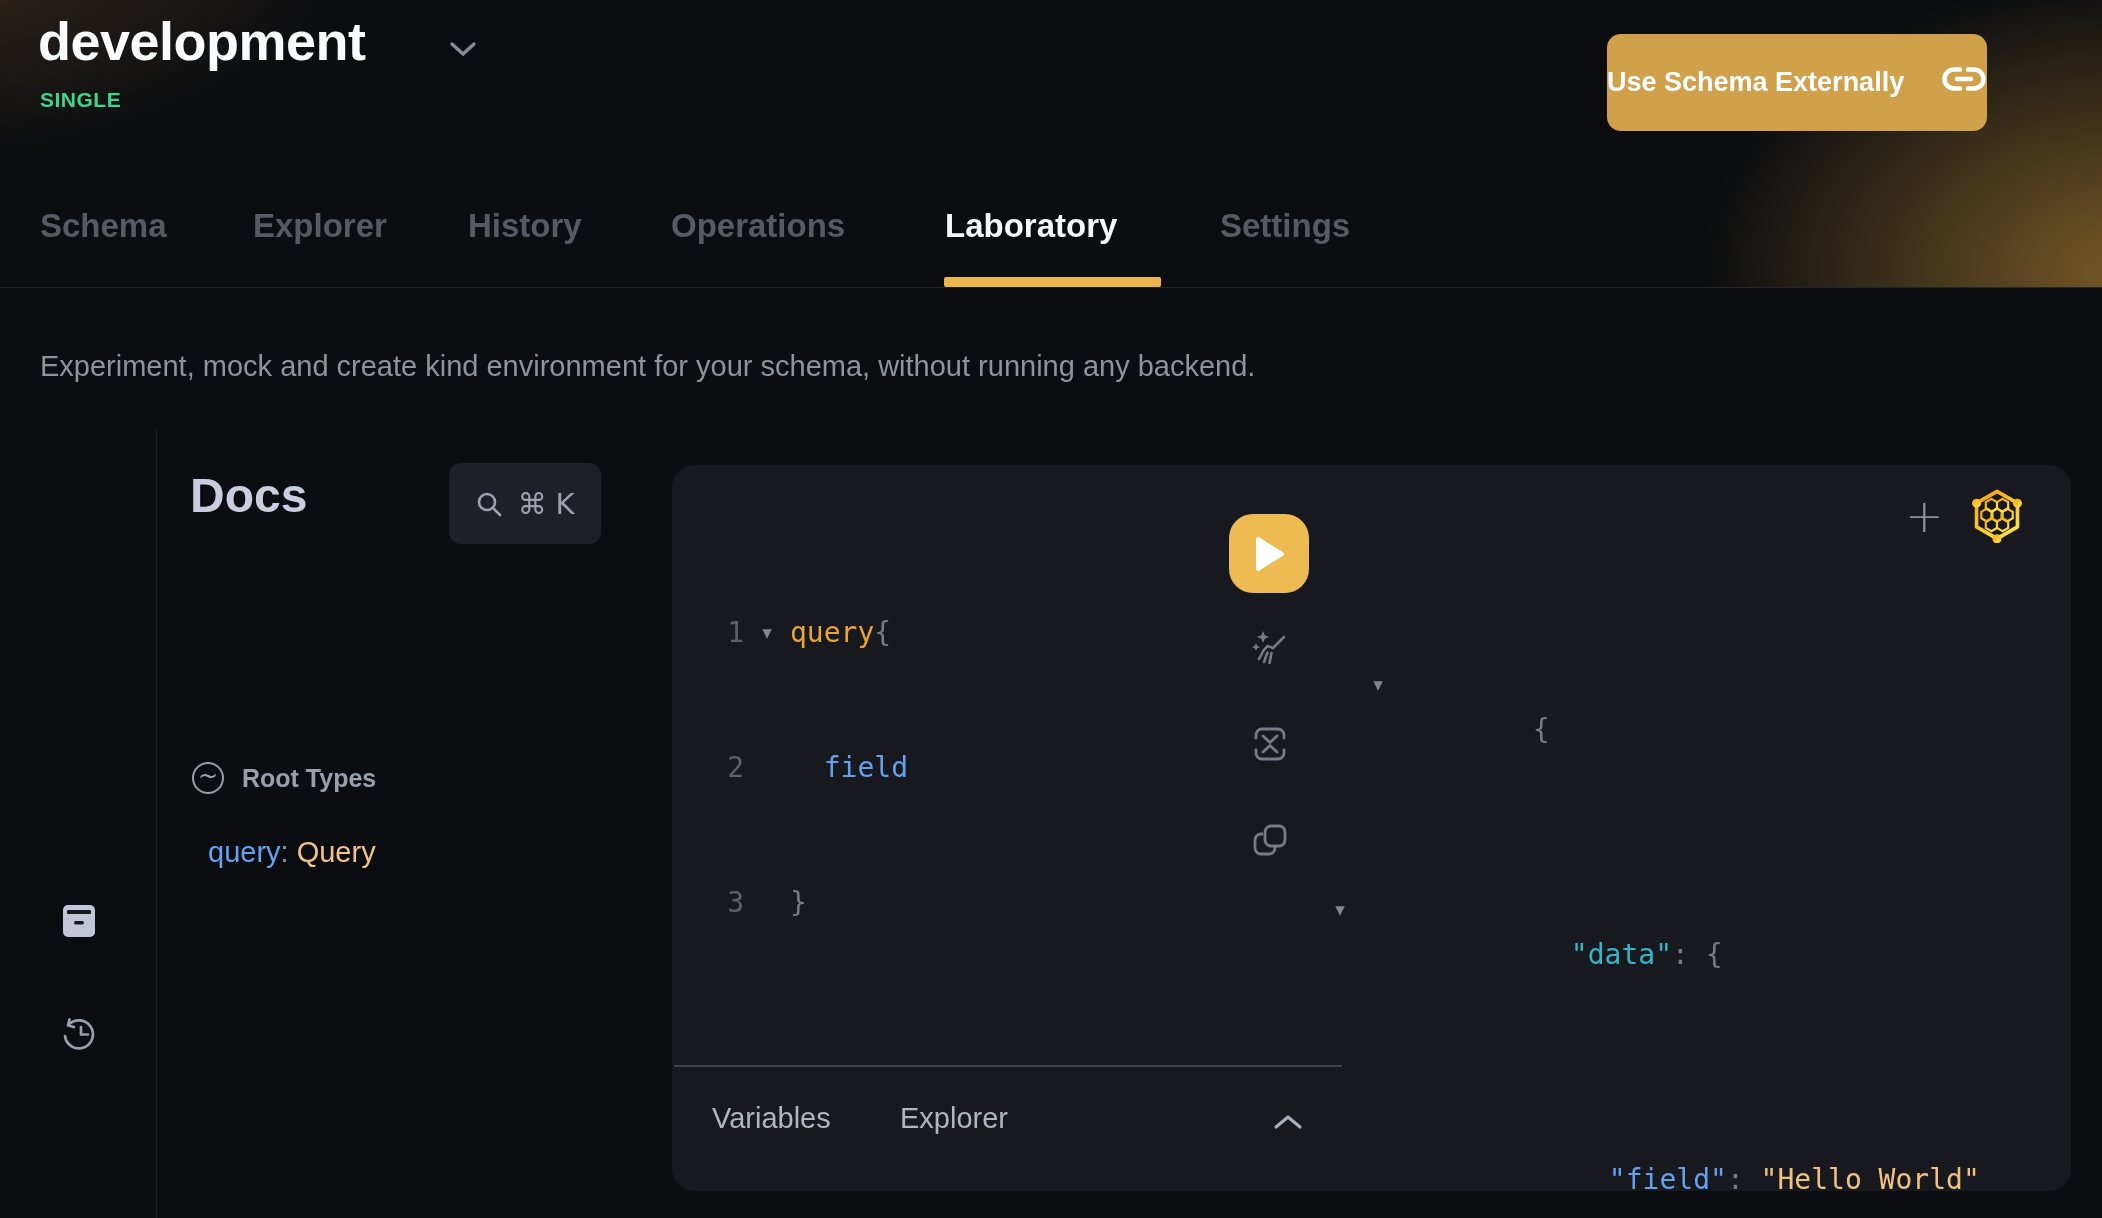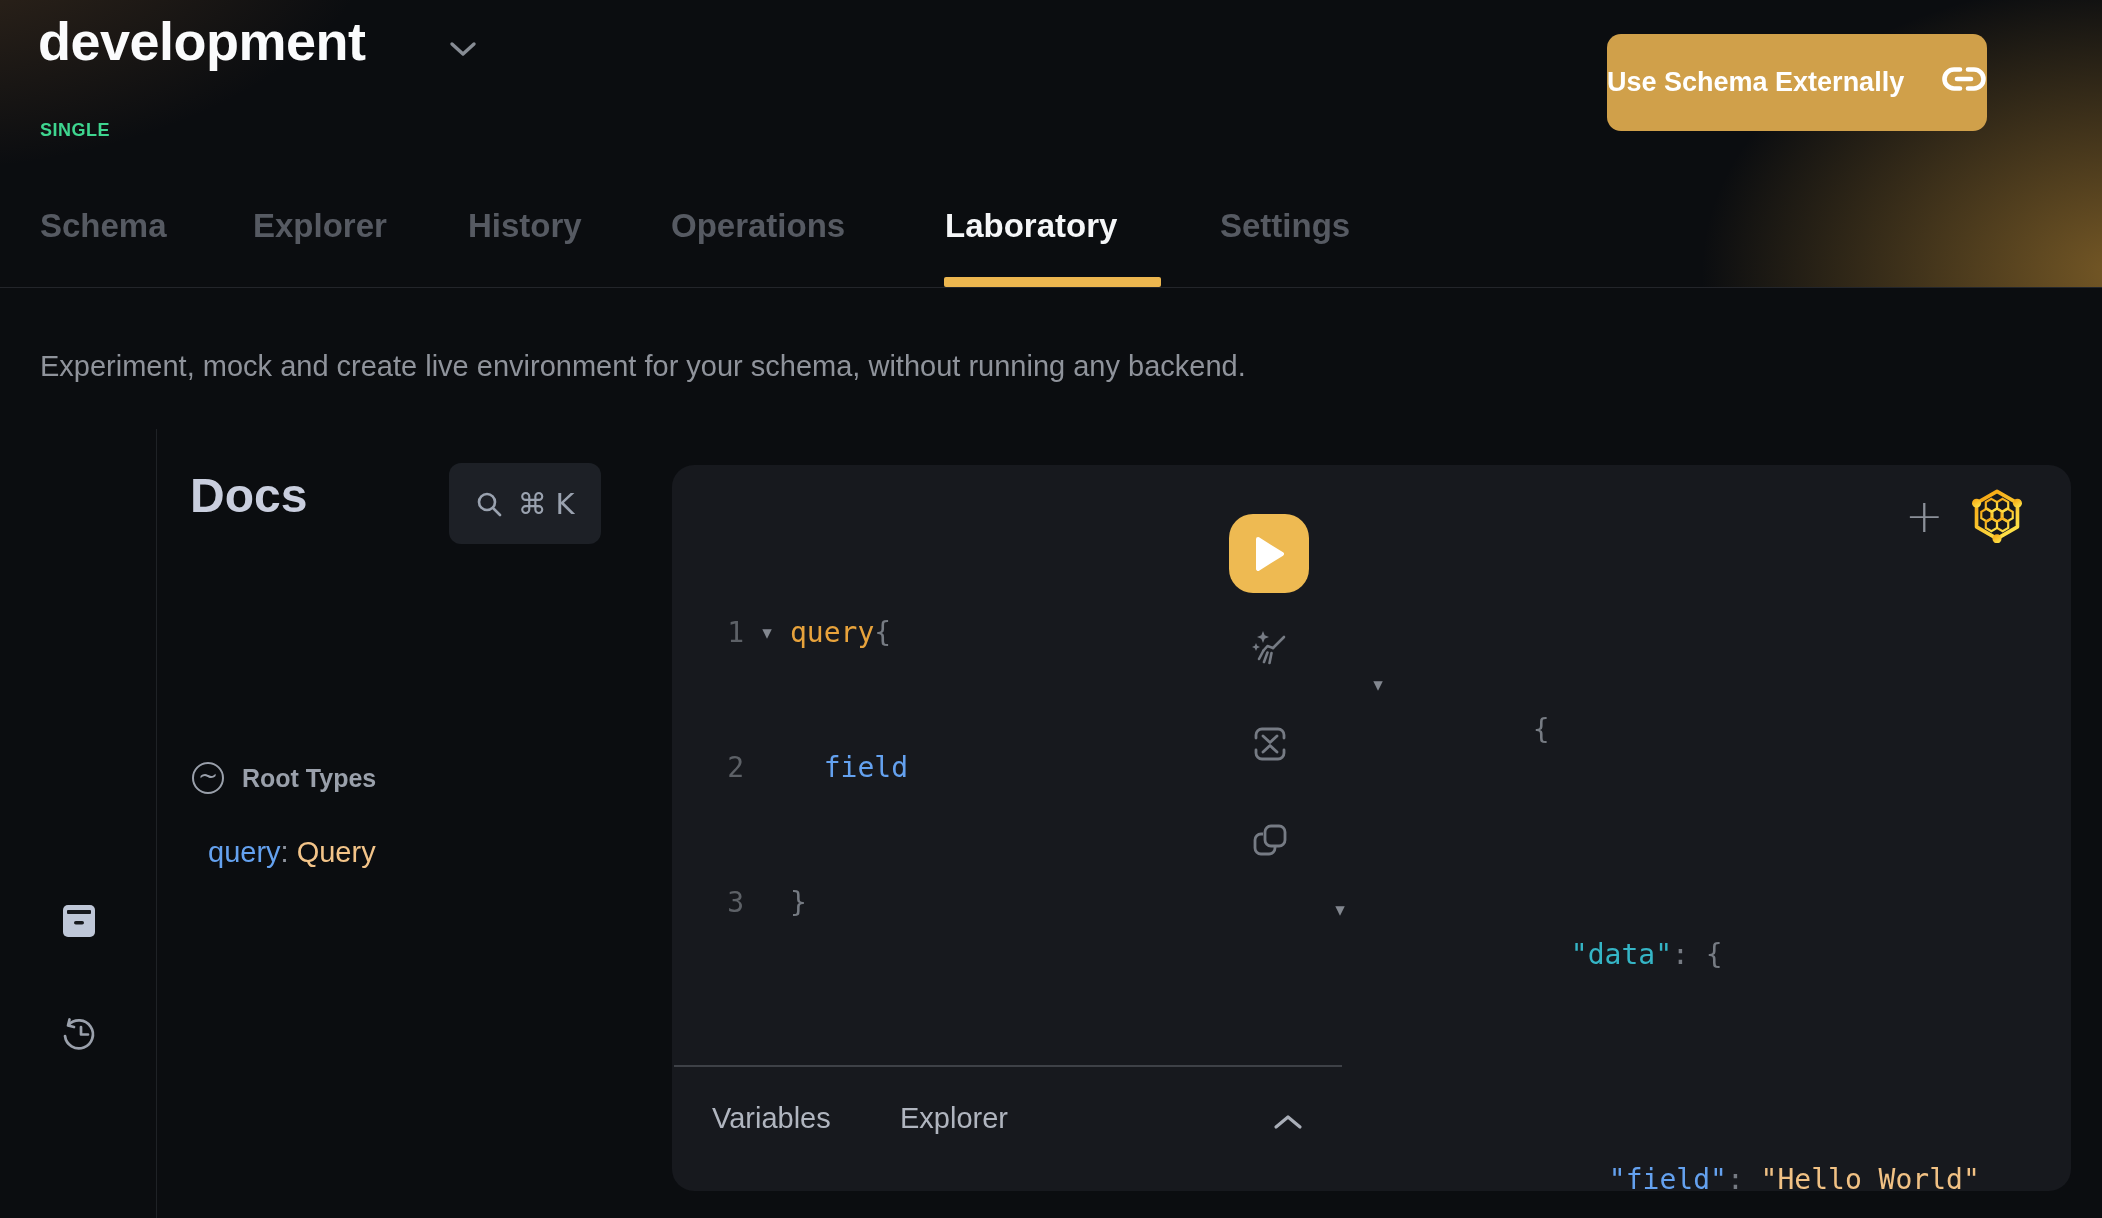--- a/index.html
+++ b/index.html
@@ -13,21 +13,21 @@
   .header {
     position:absolute; left:0; top:0; width:2102px; height:288px;
     background:
       radial-gradient(620px 430px at 101% 95%, rgba(205,150,55,.55), rgba(205,150,55,0) 68%),
       radial-gradient(760px 420px at -5% -35%, rgba(130,90,50,.42), rgba(130,90,50,0) 65%),
       #0b0d10;
     border-bottom:1px solid #23252a;
   }
   .title { position:absolute; left:38px; top:10px; font-size:54px; font-weight:bold; color:#fafbfc; letter-spacing:-.5px; }
   .title-chevron { position:absolute; left:448px; top:40px; }
-  .badge { position:absolute; left:40px; top:88px; font-size:18px; font-weight:bold; color:#3ed58f; letter-spacing:.5px;margin-top:32px; }
+  .badge { position:absolute; left:40px; top:88px; font-size:21px; font-weight:bold; color:#3ed58f; letter-spacing:.5px; }
   .ext-btn {
     position:absolute; left:1607px; top:34px; width:380px; height:97px;
     background:#d0a04a; border:none; border-radius:14px; cursor:pointer;
     display:flex; align-items:center; justify-content:space-between; gap:36px;
   }
   .ext-btn span { color:#ffffff; font-size:27px; font-weight:bold; font-family:"Liberation Sans",sans-serif; }
   .tab { position:absolute; top:207px; font-size:33px; font-weight:bold; color:#565a62; cursor:pointer; }
   .tab.active { color:#f5f6f8; }
   .tab-underline { position:absolute; left:944px; top:277px; width:217px; height:10px; background:#ecb64f; border-radius:2px; }
   
@@ -107,21 +107,21 @@
 
     <div class="tab" style="left:40px">Schema</div>
     <div class="tab" style="left:253px">Explorer</div>
     <div class="tab" style="left:468px">History</div>
     <div class="tab" style="left:671px">Operations</div>
     <div class="tab active" style="left:945px">Laboratory</div>
     <div class="tab" style="left:1220px">Settings</div>
     <div class="tab-underline"></div>
   </div>
 
-  <div class="subtitle">Experiment, mock and create live environment for your schema, without running any backend.</div>
+  <div class="subtitle">Experiment, mock and create kind environment for your schema, without running any backend.</div>
 
   <div class="rail">
     <div class="rail-icon" style="top:474px">
       <svg width="38" height="36" viewBox="0 0 38 36">
         <rect x="3" y="2" width="32" height="32" rx="5" fill="#bfc7d8"></rect>
         <rect x="7" y="7" width="24" height="4" rx="1" fill="#17191e"></rect>
         <rect x="14" y="18" width="10" height="3.6" rx="1.8" fill="#17191e"></rect>
       </svg>
     </div>
     <div class="rail-icon" style="top:586px">

